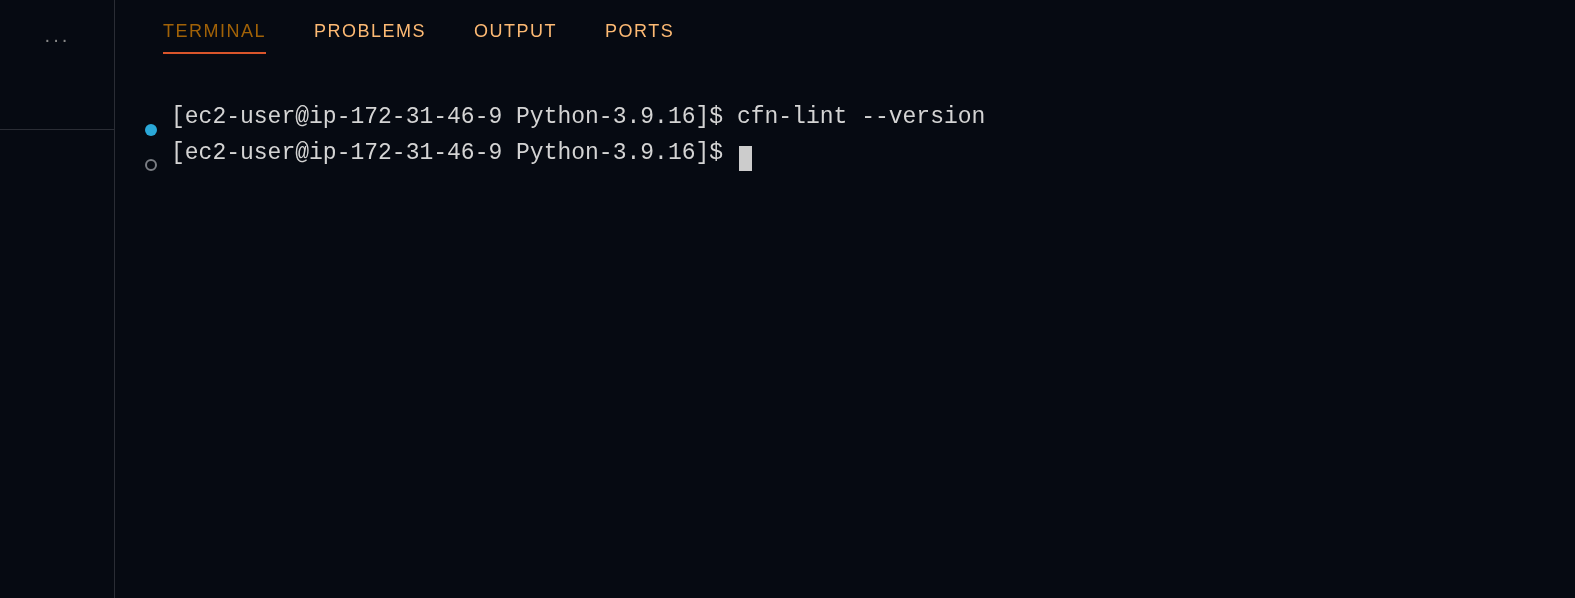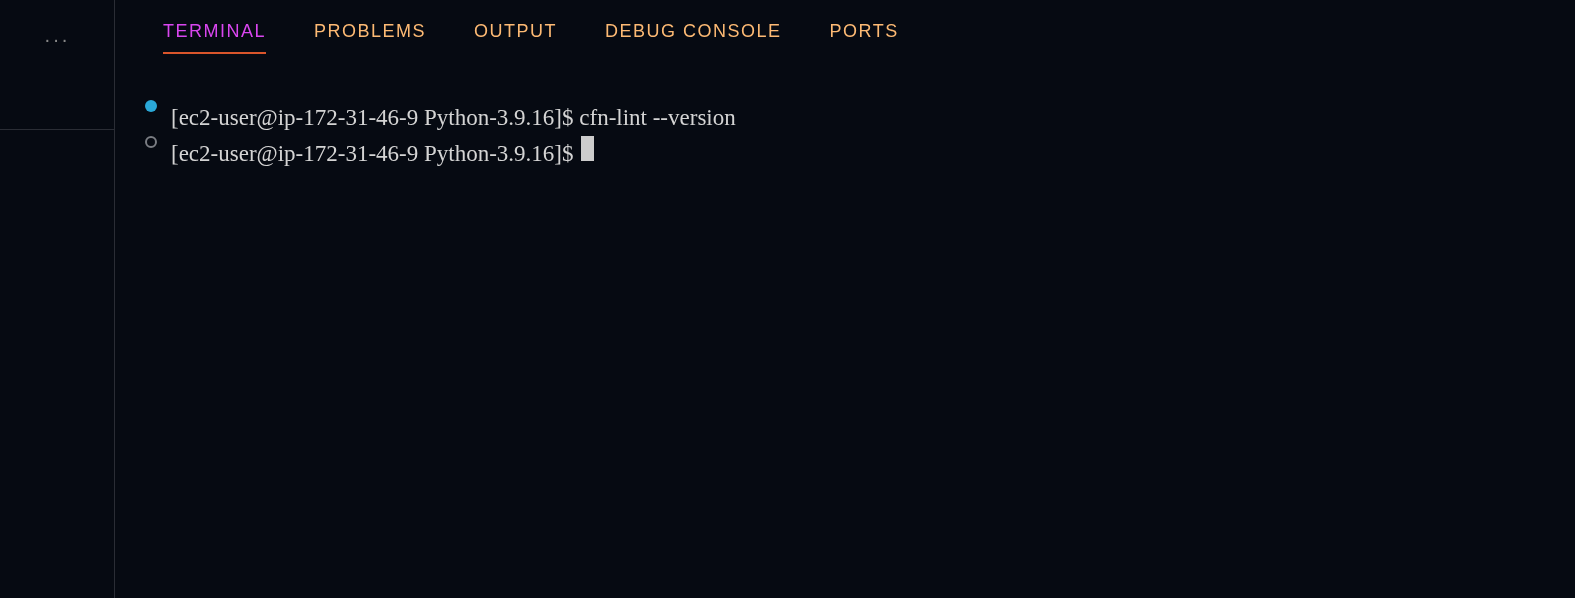--- a/index.html
+++ b/index.html
@@ -52,37 +52,36 @@
       color: #fdba74;
       font-size: 18px;
       letter-spacing: 1.5px;
       font-weight: 400;
       cursor: pointer;
       padding-bottom: 10px;
       border-bottom: 2px solid transparent;
       text-transform: uppercase;
     }
     .tab.active {
-      color: #d946ef;
+      color: #a16207;
       border-bottom: 2px solid #d9552b;
     }
     .terminal-body {
       flex: 1;
       padding: 44px 30px 0 30px;
       font-family: "Consolas", "Courier New", monospace;
       font-size: 23px;
       line-height: 1.55;
       color: #d4d4d4;
       position: relative;
     }
     .term-line {
       display: flex;
-      align-items: flex-start;
+      align-items: flex-end;
       white-space: pre;
-      font-family: Liberation Serif, serif;
     }
     .bullet {
       width: 12px;
       height: 12px;
       border-radius: 50%;
       margin-right: 14px;
       flex-shrink: 0;
     }
     .bullet.filled {
       background: #2aa8d8;
@@ -111,21 +110,20 @@
   <div class="sidebar-top">
     <span class="ellipsis-icon">···</span>
   </div>
 </div>
 
 <div class="main">
   <div class="tab-bar">
     <div class="tab active">TERMINAL</div>
     <div class="tab">PROBLEMS</div>
     <div class="tab">OUTPUT</div>
-    <div class="tab">DEBUG CONSOLE</div>
     <div class="tab">PORTS</div>
   </div>
 
   <div class="terminal-body">
     <div class="term-line">
       <span class="bullet filled"></span>
       <span>[ec2-user@ip-172-31-46-9 Python-3.9.16]$ </span><span>cfn-lint --version</span>
     </div>
     <div class="term-line">
       <span class="bullet hollow"></span>

